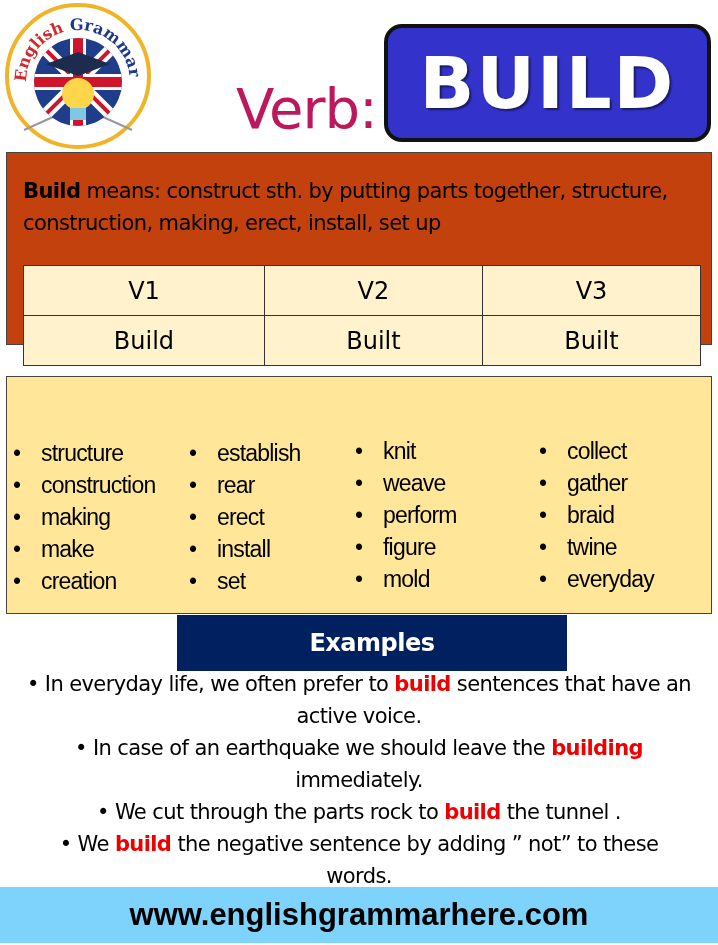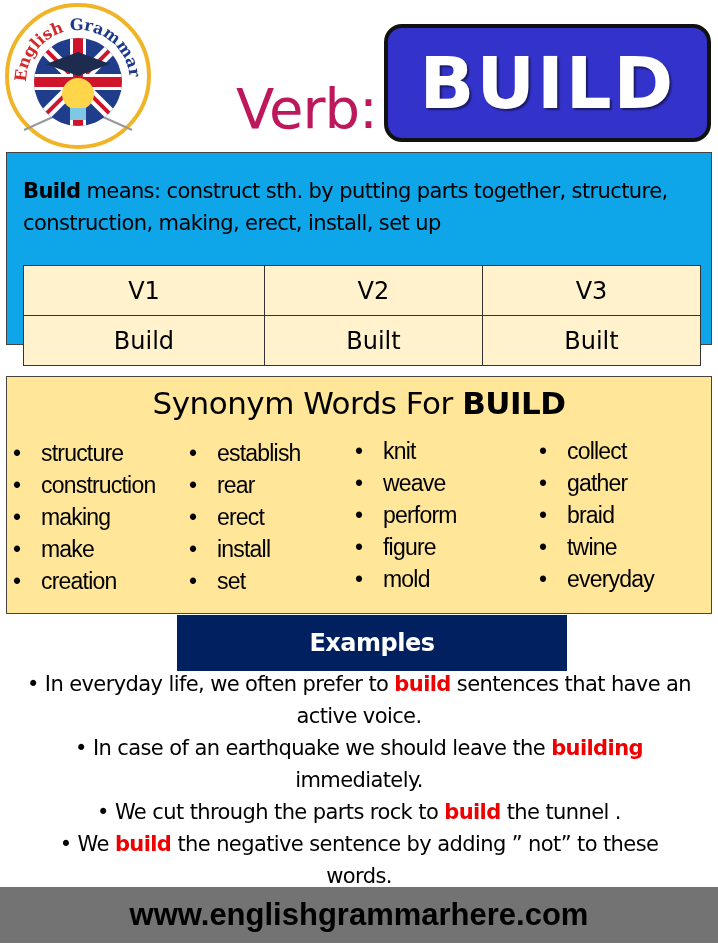--- a/index.html
+++ b/index.html
@@ -4,21 +4,21 @@
 <style>
   * { box-sizing: border-box; margin: 0; padding: 0; }
   html, body { width: 718px; height: 945px; background: #ffffff; overflow: hidden; }
   body { position: relative; font-family: "Liberation Sans", sans-serif; color: #000; }
 
   .logo { position: absolute; left: 4px; top: 2px; width: 148px; height: 148px; }
   .verb-label { position: absolute; left: 236px; top: 44px; font-family: "DejaVu Sans", sans-serif; font-size: 56px; letter-spacing: -1px; color: #be185d; line-height: 1; margin-top: 37px; }
   .verb-badge { position: absolute; left: 384px; top: 24px; width: 327px; height: 118px; background: #3333cc; border: 4px solid #111; border-radius: 18px; display: flex; align-items: center; justify-content: center; }
   .verb-badge span { font-family: "DejaVu Sans", sans-serif; font-weight: bold; font-size: 72px; color: #fff; letter-spacing: 2px; text-shadow: 2px 2px 2px rgba(0,0,0,0.5); }
 
-  .meaning-box { position: absolute; left: 6px; top: 152px; width: 706px; height: 193px; background: #0ea5e9; border: 1px solid #444; }
+  .meaning-box { position: absolute; left: 6px; top: 152px; width: 706px; height: 193px; background: #c2410c; border: 1px solid #444; }
   .meaning-text { position: absolute; left: 16px; top: 22px; width: 680px; font-family: "DejaVu Sans", sans-serif; font-size: 21px; line-height: 32px; letter-spacing: -0.6px; }
   .meaning-text b { font-weight: bold; }
   .forms-table { position: absolute; left: 16px; top: 112px; width: 678px; border-collapse: collapse; background: #fff2cc; }
   .forms-table td, .forms-table th { border: 1px solid #333; text-align: center; font-family: "DejaVu Sans", sans-serif; font-size: 24px; height: 50px; }
   .forms-table th { font-weight: normal; }
   .forms-table td { font-weight: normal; }
 
   .synonyms-box { position: absolute; left: 6px; top: 376px; width: 706px; height: 238px; background: #ffe699; border: 1px solid #444; }
   .synonyms-title { position: absolute; left: 0; top: 8px; width: 100%; text-align: center; font-family: "DejaVu Sans", sans-serif; font-size: 31px; letter-spacing: -0.5px; }
   .synonyms-title b { font-weight: bold; }
@@ -26,21 +26,21 @@
   .syn-col li { font-family: "Liberation Sans", sans-serif; font-size: 23px; line-height: 32px; letter-spacing: -0.8px; white-space: nowrap; }
   .syn-col li::before { content: "•"; display: inline-block; width: 28px; }
 
   .examples-header { position: absolute; left: 177px; top: 615px; width: 390px; height: 56px; background: #002060; display: flex; align-items: center; justify-content: center; }
   .examples-header span { color: #fff; font-family: "DejaVu Sans", sans-serif; font-weight: bold; font-size: 24px; letter-spacing: -0.5px; }
   .examples { position: absolute; left: 6px; top: 668px; width: 706px; text-align: center; font-family: "DejaVu Sans", sans-serif; font-size: 21px; line-height: 32px; letter-spacing: -0.6px; }
   .examples p { padding: 0 8px; }
   .examples .hl { color: #ee0000; font-weight: bold; }
   .examples p::before { content: "•  "; }
 
-  .footer { position: absolute; left: 0; top: 887px; width: 718px; height: 56px; background: #737373; display: flex; align-items: center; justify-content: center; }
+  .footer { position: absolute; left: 0; top: 887px; width: 718px; height: 56px; background: #7dd3fc; display: flex; align-items: center; justify-content: center; }
   .footer span { font-family: "Liberation Sans", sans-serif; font-weight: bold; font-size: 31px; color: #000; letter-spacing: 0px; }
 </style>
 </head>
 <body>
 
 <div class="logo">
   <svg width="148" height="148" viewBox="0 0 148 148">
     <defs>
       <clipPath id="c">
           <circle cx="74" cy="80" r="44"></circle>
@@ -87,21 +87,20 @@
     <tr>
       <td>Build</td>
       <td>Built</td>
       <td>Built</td>
     </tr>
   </tbody>
     </table>
 </div>
 
 <div class="synonyms-box">
-  <div class="synonyms-title"><span>Synonym Words For </span><b>BUILD</b></div>
   <ul class="syn-col" style="left:6px;">
     <li>structure</li>
     <li>construction</li>
     <li>making</li>
     <li>make</li>
     <li>creation</li>
   </ul>
   <ul class="syn-col" style="left:182px;">
     <li>establish</li>
     <li>rear</li>

